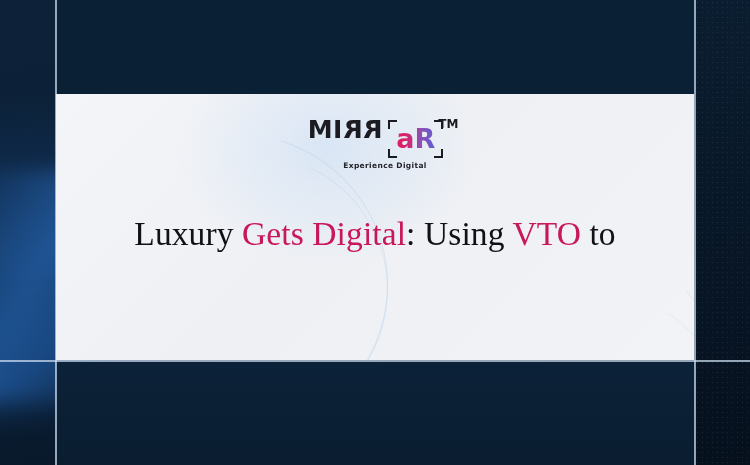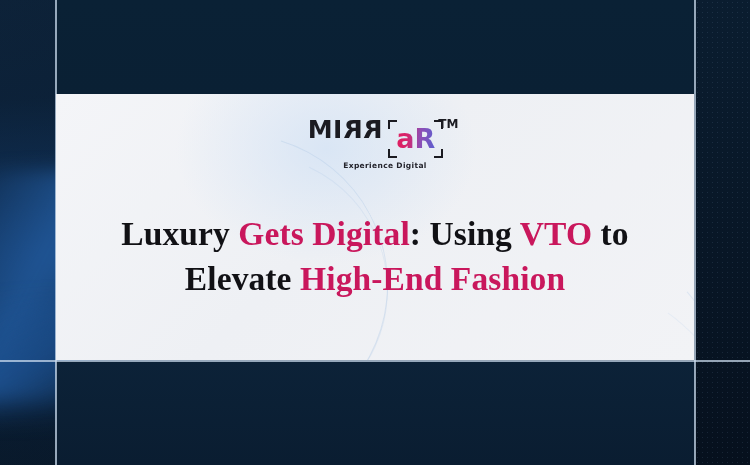--- a/index.html
+++ b/index.html
@@ -185,21 +185,21 @@
   }
 
   
   .headline {
     position: absolute;
     left: 28px;
     right: 28px;
     top: 96px;
     text-align: center;
     font-family: "Liberation Serif", "DejaVu Serif", serif;
-    font-weight: 700;
+    font-weight: 400;
     font-size: 33.5px;
     line-height: 1.34;
     color: #111115;
     letter-spacing: 0.1px;
   }
   .hl-accent { color: #c9175c; }
 </style>
 </head>
 <body>
 
@@ -236,17 +236,16 @@
           <span class="logo-ar">aR</span>
           <span class="logo-tm">TM</span>
         </span>
       </div>
       <div class="logo-tag">Experience Digital</div>
     </div>
 
     <h1 class="headline">
       <span><span>Luxury </span><span class="hl-accent">Gets Digital</span><span>: Using </span><span class="hl-accent">VTO</span><span> to</span></span>
       <br>
-      <span><span>Elevate </span><span class="hl-accent">High-End Fashion</span></span>
     </h1>
 
   </div>
 </div>
 
 </body></html>

